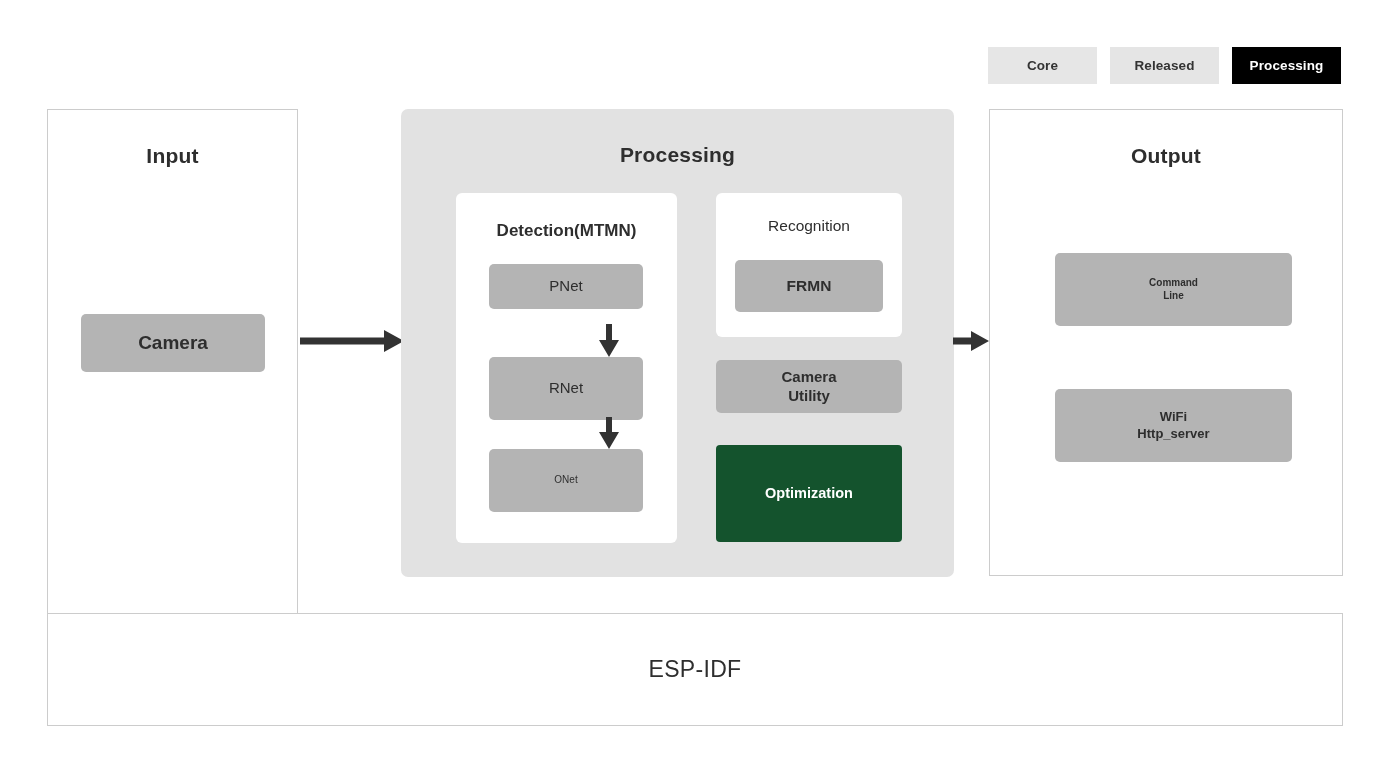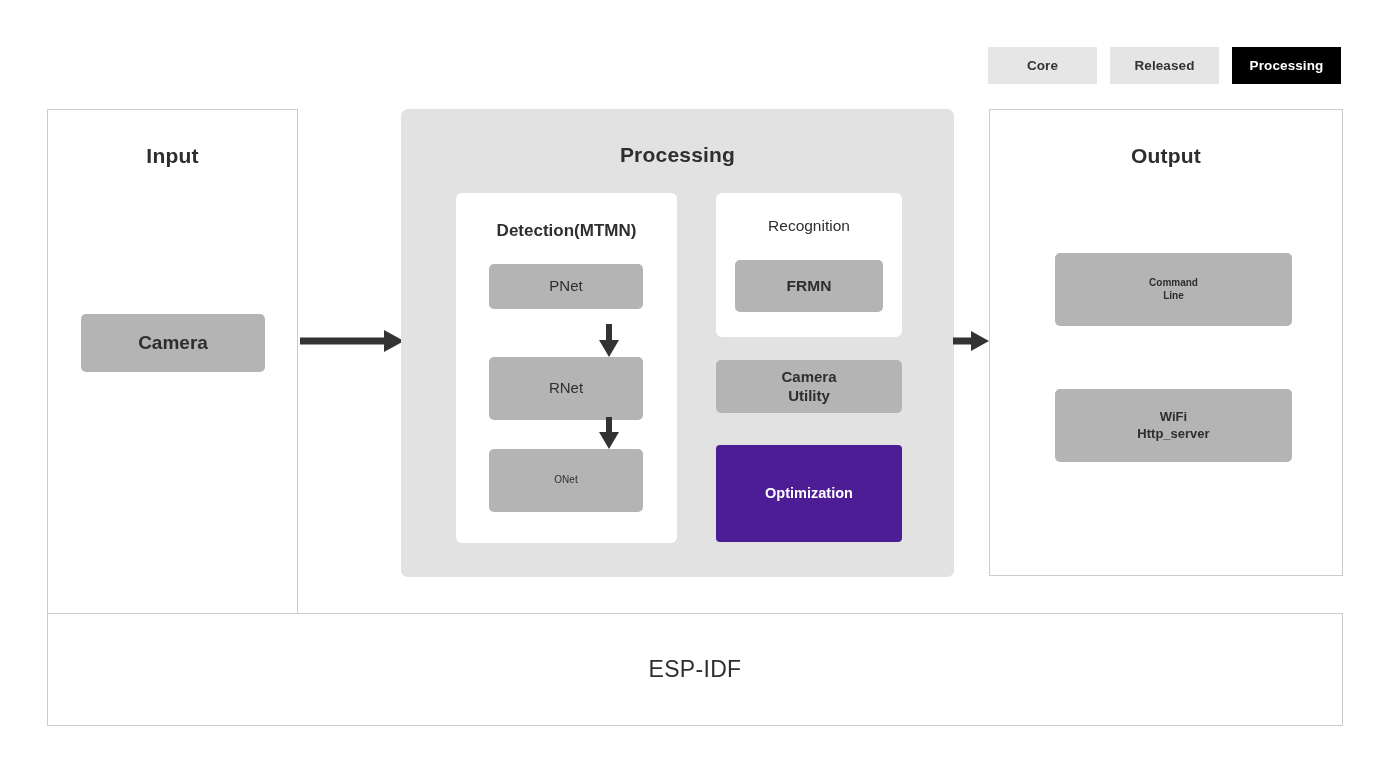--- a/index.html
+++ b/index.html
@@ -104,21 +104,21 @@
     border-radius: 5px;
     display: flex;
     align-items: center;
     justify-content: center;
     text-align: center;
     line-height: 1.25;
     box-sizing: border-box;
     white-space: pre-line;
   }
   .block-gray  { background: #b4b4b4; color: #2e2e2e; }
-  .block-black { background: #4c1d95;  color: #ffffff; }
+  .block-black { background: #14532d;  color: #ffffff; }
 
   
   #block-camera { left: 33px; top: 204px; width: 184px; height: 58px; font-size: 19px; font-weight: bold; }
 
   
   #block-pnet { left: 33px; top: 71px;  width: 154px; height: 45px; font-size: 15px; }
   #block-rnet { left: 33px; top: 164px; width: 154px; height: 63px; font-size: 15px; }
   #block-onet { left: 33px; top: 256px; width: 154px; height: 63px; font-size: 10px; }
 
   

